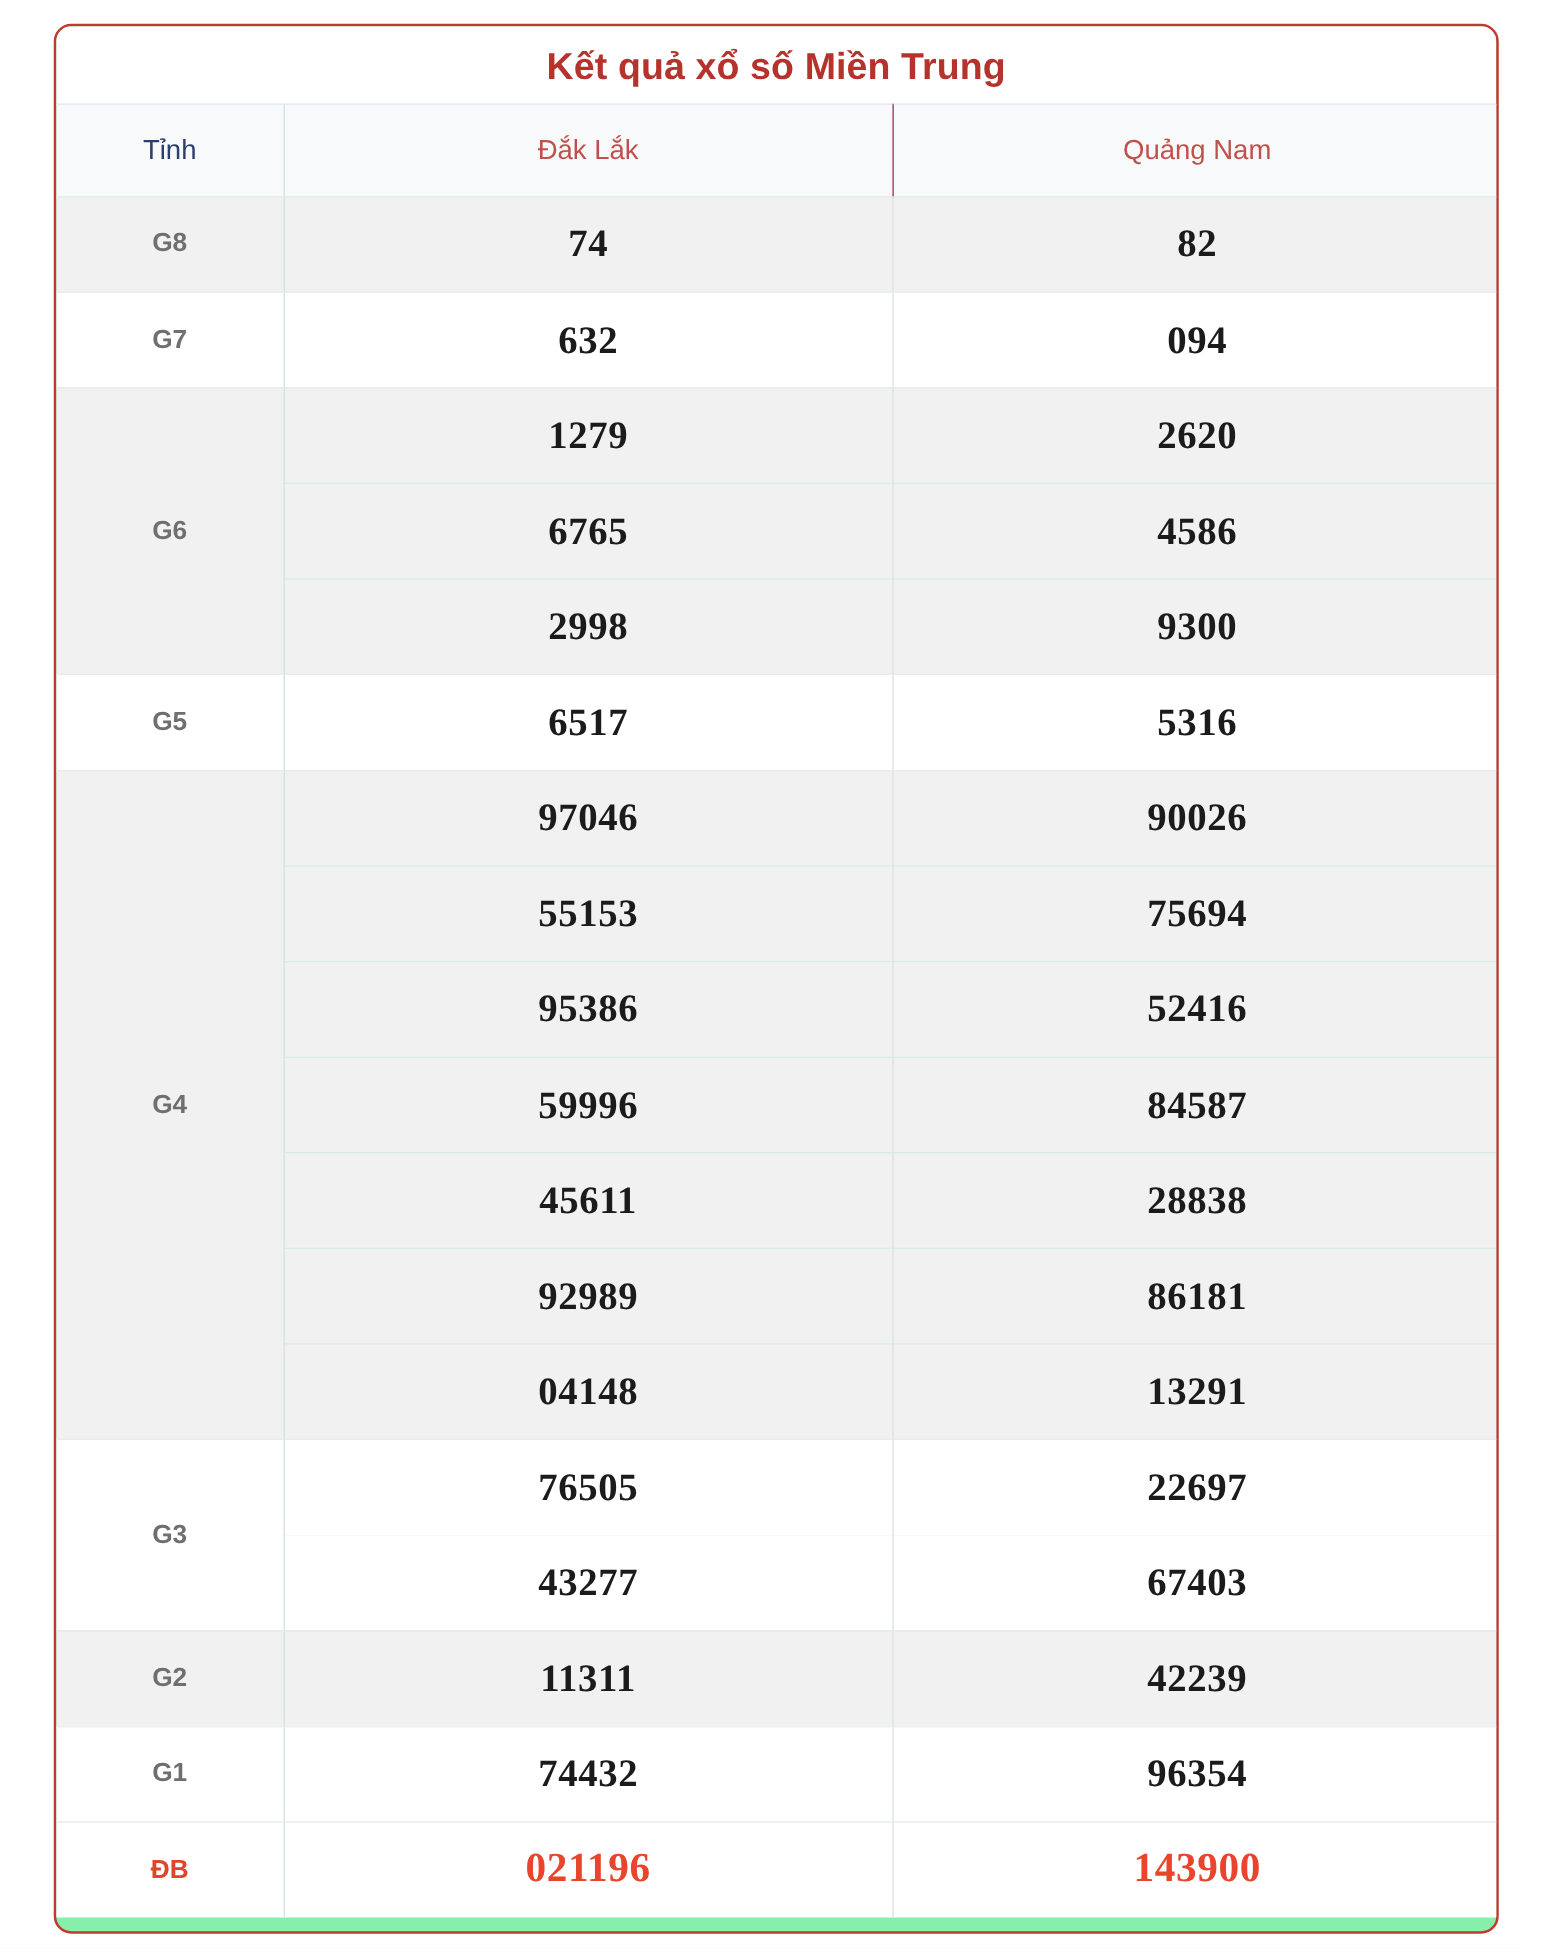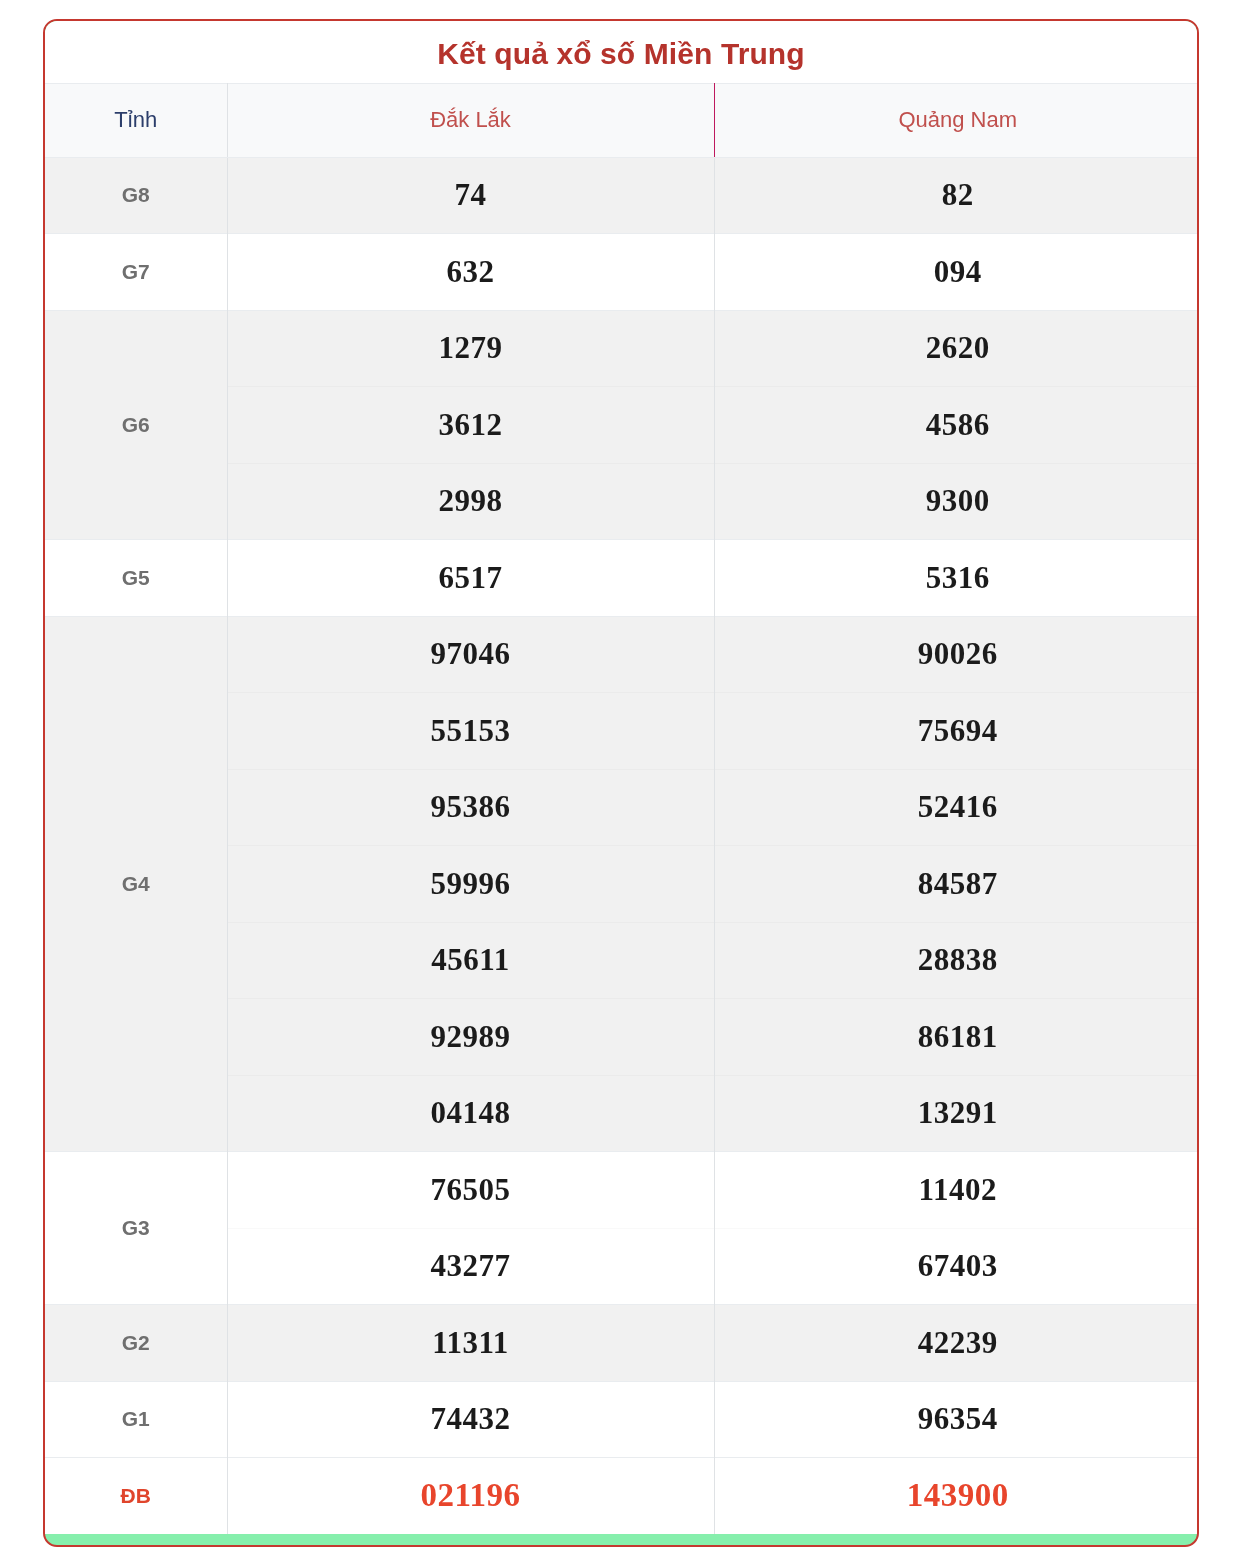--- a/index.html
+++ b/index.html
@@ -174,21 +174,21 @@
             <td class="grp-label" rowspan="1">G7</td>
             <td class="num divider">632</td>
             <td class="num">094</td>
           </tr>
           <tr class="shade group-start">
             <td class="grp-label" rowspan="3">G6</td>
             <td class="num divider">1279</td>
             <td class="num">2620</td>
           </tr>
           <tr class="shade subrow">
-            <td class="num divider">3612</td>
+            <td class="num divider">6765</td>
             <td class="num">4586</td>
           </tr>
           <tr class="shade subrow">
             <td class="num divider">2998</td>
             <td class="num">9300</td>
           </tr>
           <tr class="plain group-start">
             <td class="grp-label" rowspan="1">G5</td>
             <td class="num divider">6517</td>
             <td class="num">5316</td>
@@ -218,21 +218,21 @@
             <td class="num divider">92989</td>
             <td class="num">86181</td>
           </tr>
           <tr class="shade subrow">
             <td class="num divider">04148</td>
             <td class="num">13291</td>
           </tr>
           <tr class="plain group-start">
             <td class="grp-label" rowspan="2">G3</td>
             <td class="num divider">76505</td>
-            <td class="num">11402</td>
+            <td class="num">22697</td>
           </tr>
           <tr class="plain subrow">
             <td class="num divider">43277</td>
             <td class="num">67403</td>
           </tr>
           <tr class="shade group-start">
             <td class="grp-label" rowspan="1">G2</td>
             <td class="num divider">11311</td>
             <td class="num">42239</td>
           </tr>

